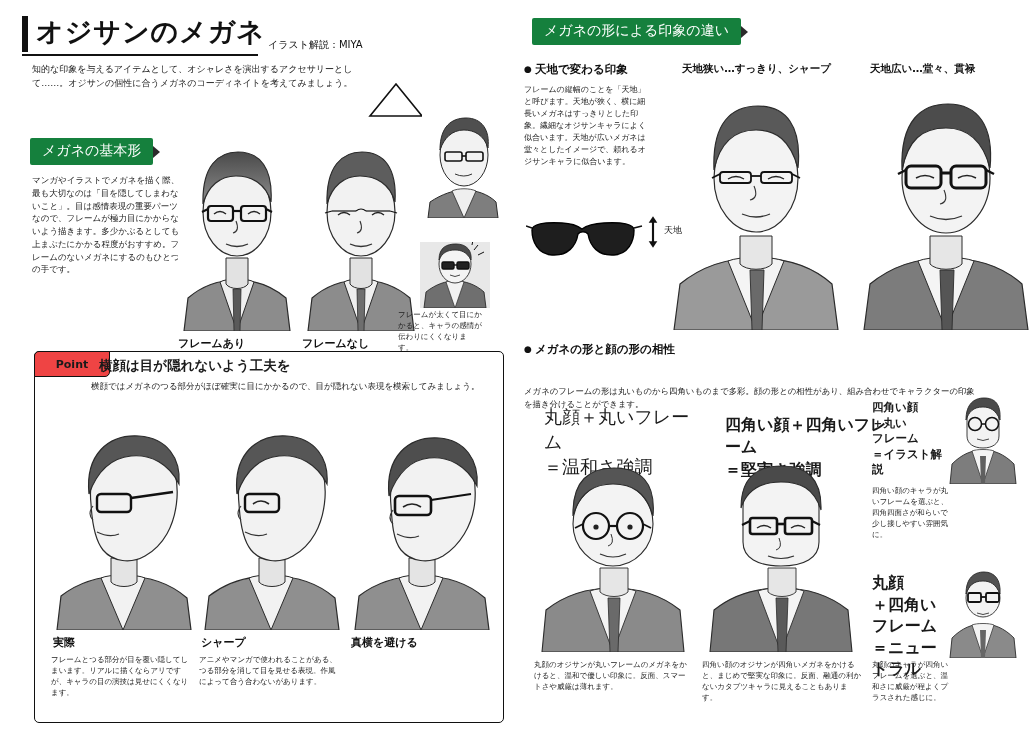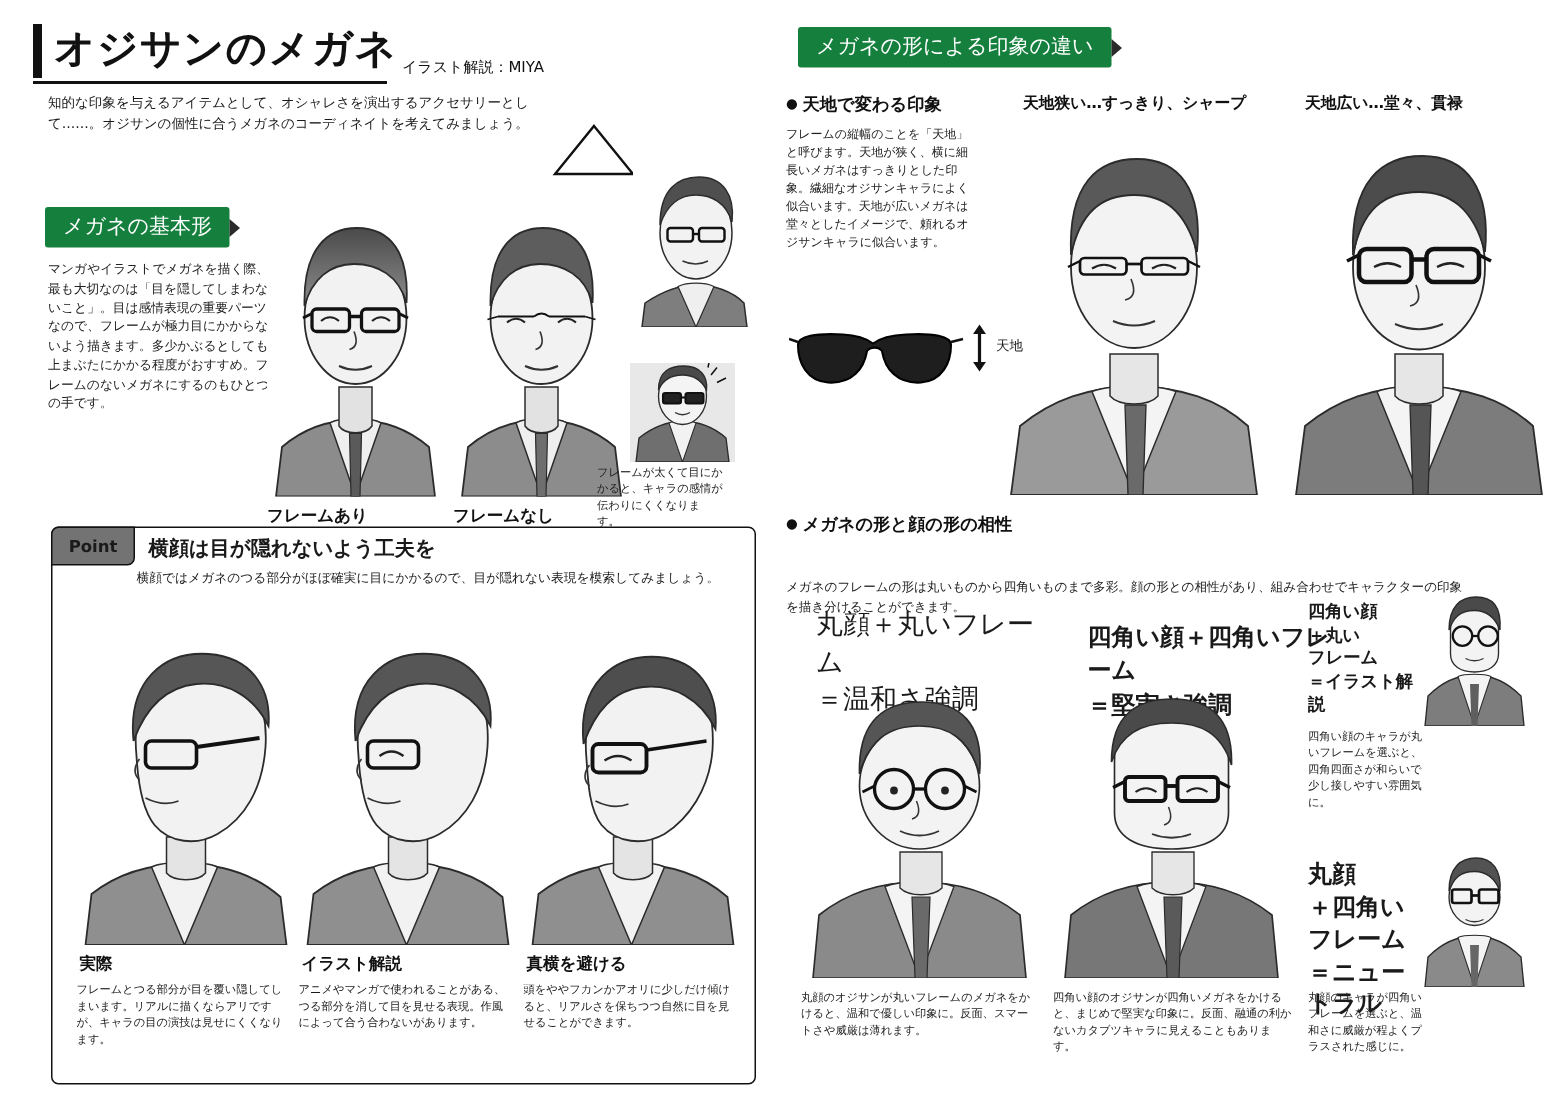--- a/index.html
+++ b/index.html
@@ -56,22 +56,22 @@
   .ill { position:absolute; background:#fff; overflow:hidden; }
 
   .cap { text-align:left; font-size:11px; font-weight:bold; color:#111; }
 
   
   .point-box {
     position:absolute; left:12px; top:337px; width:470px; height:372px;
     border:1.4px solid #111; border-radius:5px; background:#fff;
   }
   .point-tab {
-    position:absolute; left:-1px; top:-1px; width:56px; height:26px;
-    border:1.4px solid #111; border-radius:5px 0 5px 0; background:#737373;
+    position:absolute; left:-1px; top:-1px; width:76px; height:26px;
+    border:1.4px solid #111; border-radius:5px 0 5px 0; background:#ef4444;
     font-size:11px; font-weight:bold; display:flex; align-items:center; justify-content:center;
   }
   .point-title { position:absolute; left:64px; top:5px; font-size:13.5px; font-weight:bold; }
   .point-sub { position:absolute; left:56px; top:28px; width:392px; font-size:8.5px; line-height:1.55; }
 
   .subcap-box { position:absolute; font-size:7.5px; line-height:1.45; }
 
   
   .right-col { position:absolute; left:520px; top:14px; width:500px; height:700px; }
 
@@ -226,26 +226,25 @@
         <path d="M40 96 C36 56 58 28 88 32 C114 36 126 58 124 90 C122 116 108 136 92 146 C78 154 60 152 50 140 C42 130 41 112 40 96 Z" fill="#f2f2f2" stroke="#2b2b2b" stroke-width="1.2"></path>
         <path d="M38 86 C34 46 58 26 88 28 C114 30 128 50 126 76 C116 56 98 46 78 48 C58 50 46 64 38 86 Z" fill="#4e4e4e" stroke="#2b2b2b" stroke-width="1.2"></path>
         <rect x="44" y="86" width="36" height="19" rx="4" fill="none" stroke="#111" stroke-width="2.6"></rect>
         <path d="M52 97 q9 -6 18 0" fill="none" stroke="#222" stroke-width="1.6"></path>
         <line x1="80" y1="90" x2="120" y2="84" stroke="#111" stroke-width="2.2"></line>
         <path d="M42 100 q-6 8 0 14" fill="none" stroke="#333" stroke-width="1.1"></path>
         <path d="M46 124 q12 6 22 2" fill="none" stroke="#333" stroke-width="1.2"></path>
       </svg>
 
       <div class="cap jp" style="position:absolute; left:18px; top:283px; width:140px;">実際</div>
-      <div class="cap jp" style="position:absolute; left:166px; top:283px; width:140px;">イラスト解説</div>
+      <div class="cap jp" style="position:absolute; left:166px; top:283px; width:140px;">シャープ</div>
       <div class="cap jp" style="position:absolute; left:316px; top:283px; width:140px;">真横を避ける</div>
 
       <div class="subcap-box jp" style="left:16px; top:303px; width:140px;">フレームとつる部分が目を覆い隠してしまいます。リアルに描くならアリですが、キャラの目の演技は見せにくくなります。</div>
       <div class="subcap-box jp" style="left:164px; top:303px; width:142px;">アニメやマンガで使われることがある、つる部分を消して目を見せる表現。作風によって合う合わないがあります。</div>
-      <div class="subcap-box jp" style="left:314px; top:303px; width:144px;">頭をややフカンかアオリに少しだけ傾けると、リアルさを保ちつつ自然に目を見せることができます。</div>
     </div>
   </div>
 
   <div class="right-col">
 
     <div class="r-head">
       <span class="sec-head jp">メガネの形による印象の違い</span>
     </div>
 
     <div class="bullet jp" style="position:absolute; left:4px; top:48px;">天地で変わる印象</div>

